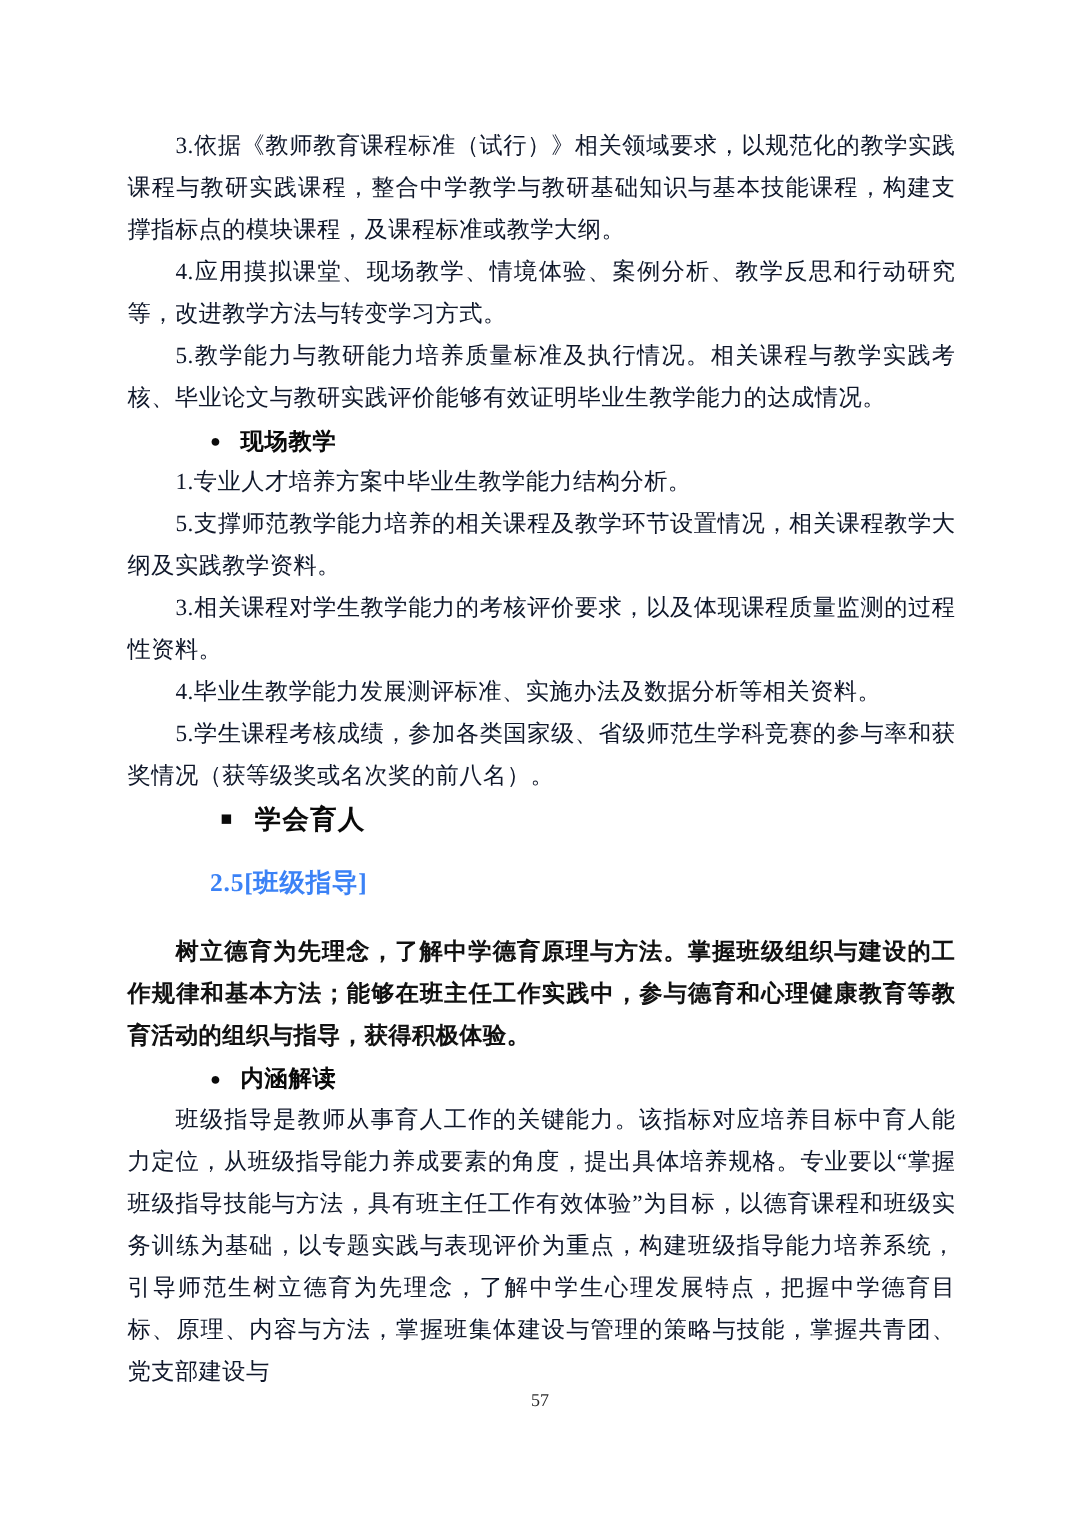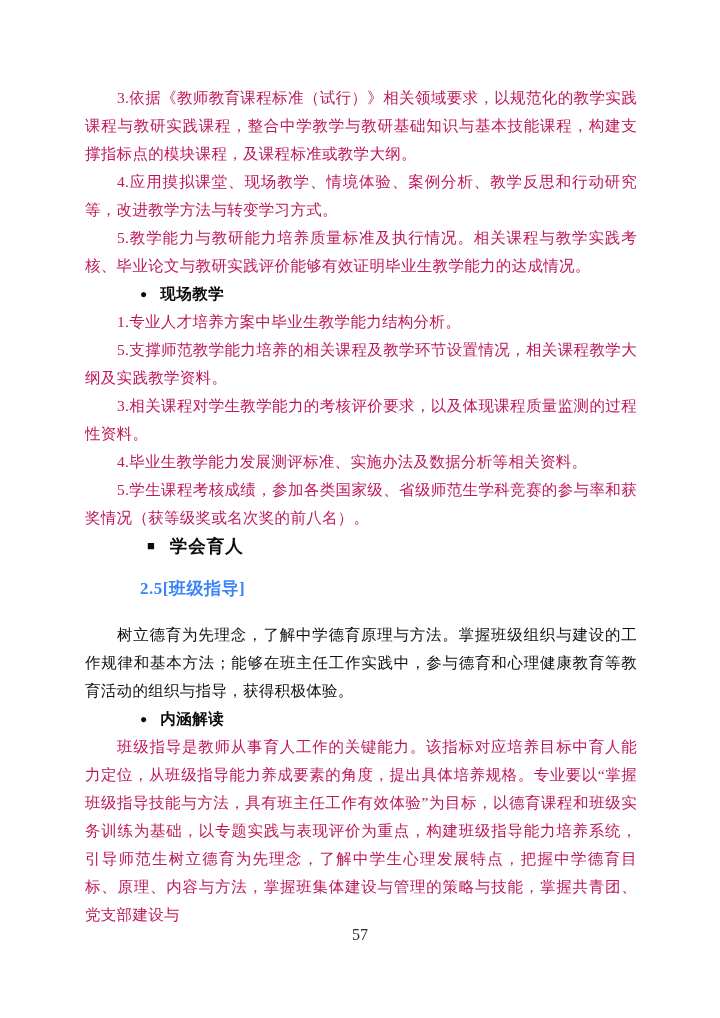--- a/index.html
+++ b/index.html
@@ -23,24 +23,24 @@
     top: 84px;
     width: 552px;
   }
   p.body {
     font-size: 15.5px;
     line-height: 28px;
     text-align: justify;
     text-justify: inter-ideograph;
     text-indent: 32px;
     letter-spacing: 0.3px;
-    color: #be185d;
+    color: #0f172a;
   }
   p.body.bold {
-    font-weight: normal;
+    font-weight: bold;
     color: #111111;
   }
   .bullet-row {
     display: flex;
     align-items: center;
     height: 28px;
     margin-left: 55px;
   }
   .bullet-row .dot {
     font-size: 12px;
@@ -79,21 +79,21 @@
   .standard-para {
     margin-top: 18px;
     line-height: 29px;
   }
   .page-number {
     position: absolute;
     left: 0;
     top: 926px;
     width: 720px;
     text-align: center;
-    font-size: 16px;
+    font-size: 12px;
     color: #2a2a2a;
     font-family: "Liberation Serif", serif;
   }
 </style>
 </head>
 <body>
 
 <div class="page">
   <div class="content">
 

